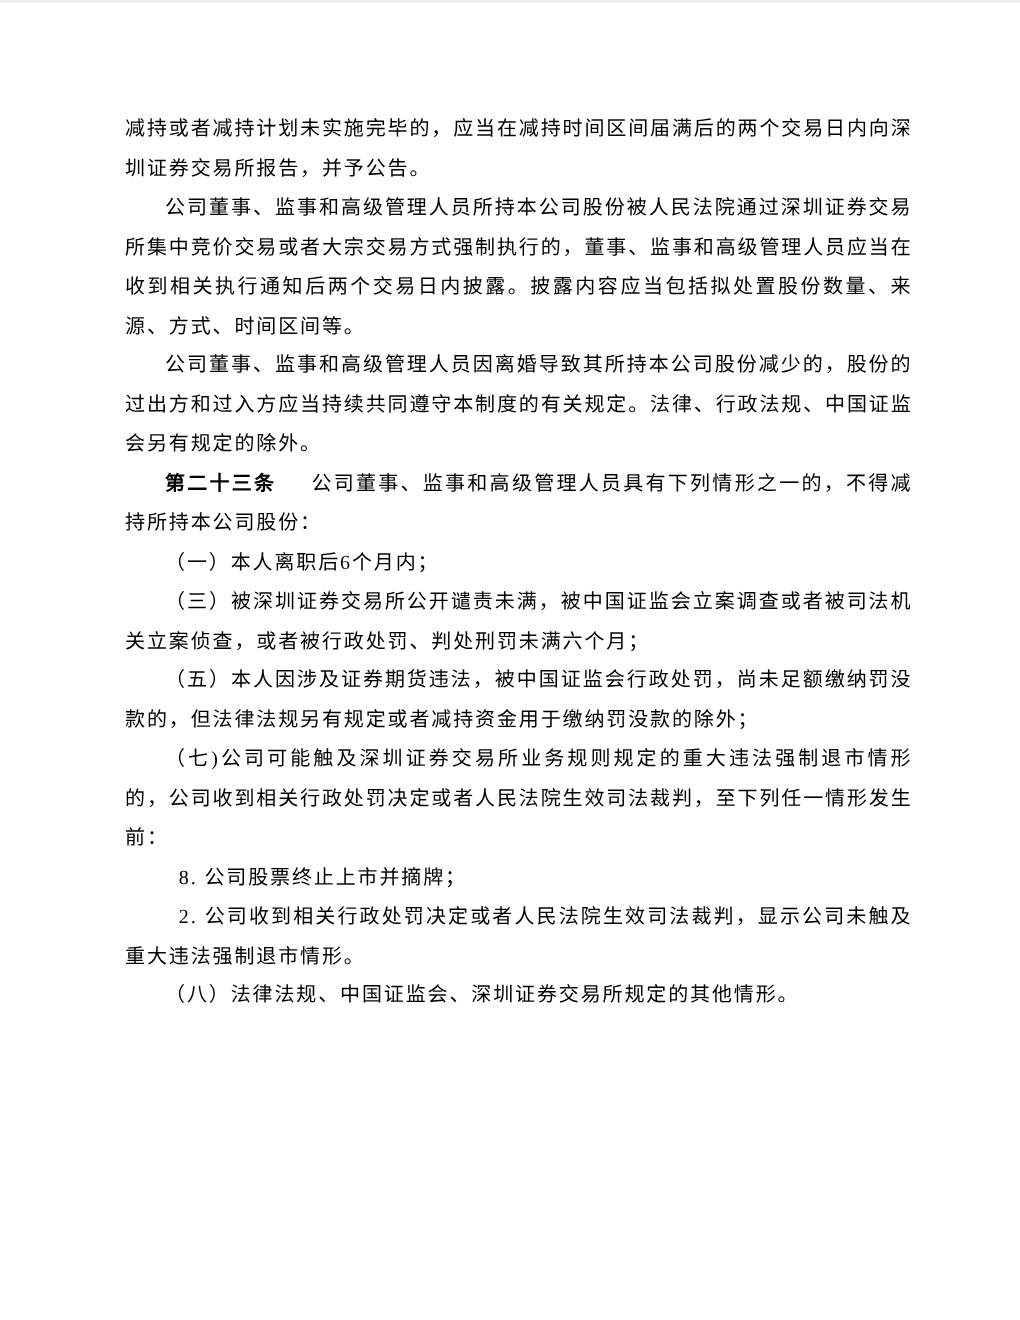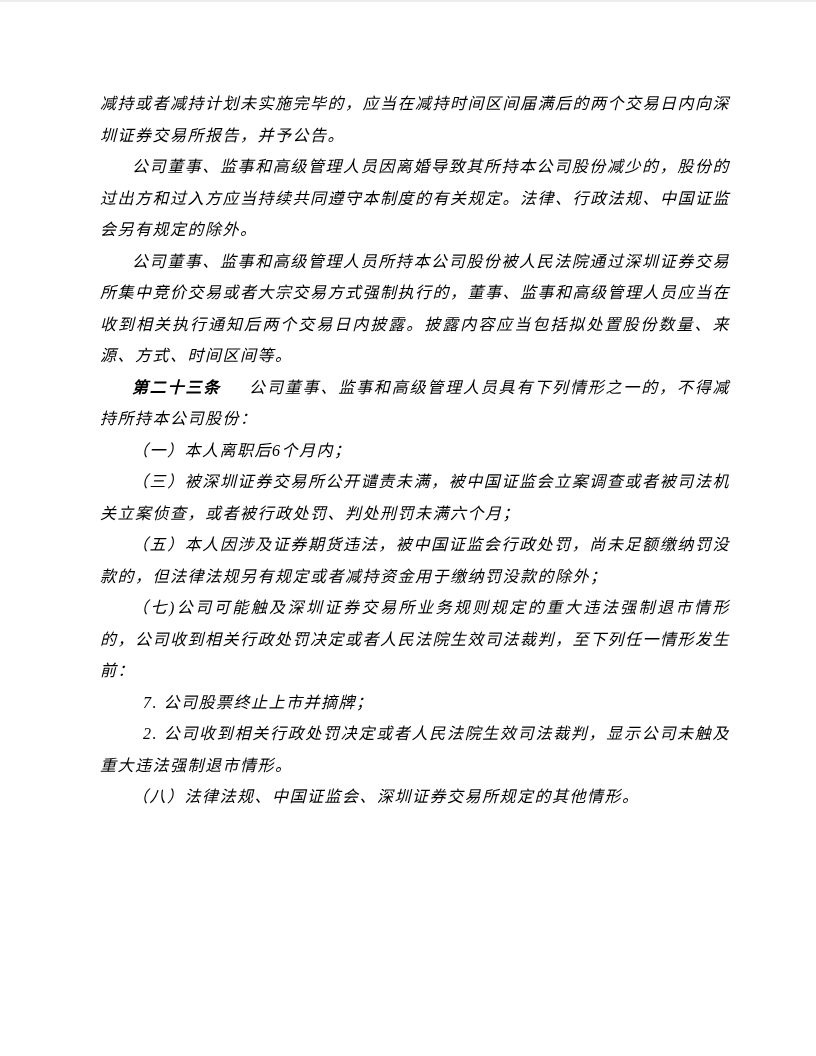--- a/index.html
+++ b/index.html
@@ -20,40 +20,39 @@
   }
   .doc-body p {
     margin: 0;
     padding: 0;
     font-size: 16px;
     line-height: 31.5px;
     letter-spacing: 1.5px;
     color: #000000;
     text-align: justify;
     word-break: break-all;
-    font-style: italic;
   }
   p.indent-none { text-indent: 0; }
   p.indent-first-line { text-indent: 32px; }
   p.indent-sub { text-indent: 43px; }
   .article-lead {
     font-weight: bold;
     margin-right: 28px;
   }
 </style>
 </head>
 <body>
 
 <div class="page">
   <div class="doc-body" id="doc-body">
       <p class="indent-none">减持或者减持计划未实施完毕的，应当在减持时间区间届满后的两个交易日内向深圳证券交易所报告，并予公告。</p>
+      <p class="indent-first-line">公司董事、监事和高级管理人员所持本公司股份被人民法院通过深圳证券交易所集中竞价交易或者大宗交易方式强制执行的，董事、监事和高级管理人员应当在收到相关执行通知后两个交易日内披露。披露内容应当包括拟处置股份数量、来源、方式、时间区间等。</p>
       <p class="indent-first-line">公司董事、监事和高级管理人员因离婚导致其所持本公司股份减少的，股份的过出方和过入方应当持续共同遵守本制度的有关规定。法律、行政法规、中国证监会另有规定的除外。</p>
-      <p class="indent-first-line">公司董事、监事和高级管理人员所持本公司股份被人民法院通过深圳证券交易所集中竞价交易或者大宗交易方式强制执行的，董事、监事和高级管理人员应当在收到相关执行通知后两个交易日内披露。披露内容应当包括拟处置股份数量、来源、方式、时间区间等。</p>
       <p class="indent-first-line"><b class="article-lead">第二十三条</b><span>公司董事、监事和高级管理人员具有下列情形之一的，不得减持所持本公司股份：</span></p>
       <p class="indent-first-line">（一）本人离职后6个月内；</p>
       <p class="indent-first-line">（三）被深圳证券交易所公开谴责未满，被中国证监会立案调查或者被司法机关立案侦查，或者被行政处罚、判处刑罚未满六个月；</p>
       <p class="indent-first-line">（五）本人因涉及证券期货违法，被中国证监会行政处罚，尚未足额缴纳罚没款的，但法律法规另有规定或者减持资金用于缴纳罚没款的除外；</p>
       <p class="indent-first-line">（七)公司可能触及深圳证券交易所业务规则规定的重大违法强制退市情形的，公司收到相关行政处罚决定或者人民法院生效司法裁判，至下列任一情形发生前：</p>
-      <p class="indent-sub">7. 公司股票终止上市并摘牌；</p>
+      <p class="indent-sub">8. 公司股票终止上市并摘牌；</p>
       <p class="indent-sub">2. 公司收到相关行政处罚决定或者人民法院生效司法裁判，显示公司未触及重大违法强制退市情形。</p>
       <p class="indent-first-line">（八）法律法规、中国证监会、深圳证券交易所规定的其他情形。</p>
     </div>
 </div>
 
 </body></html>

